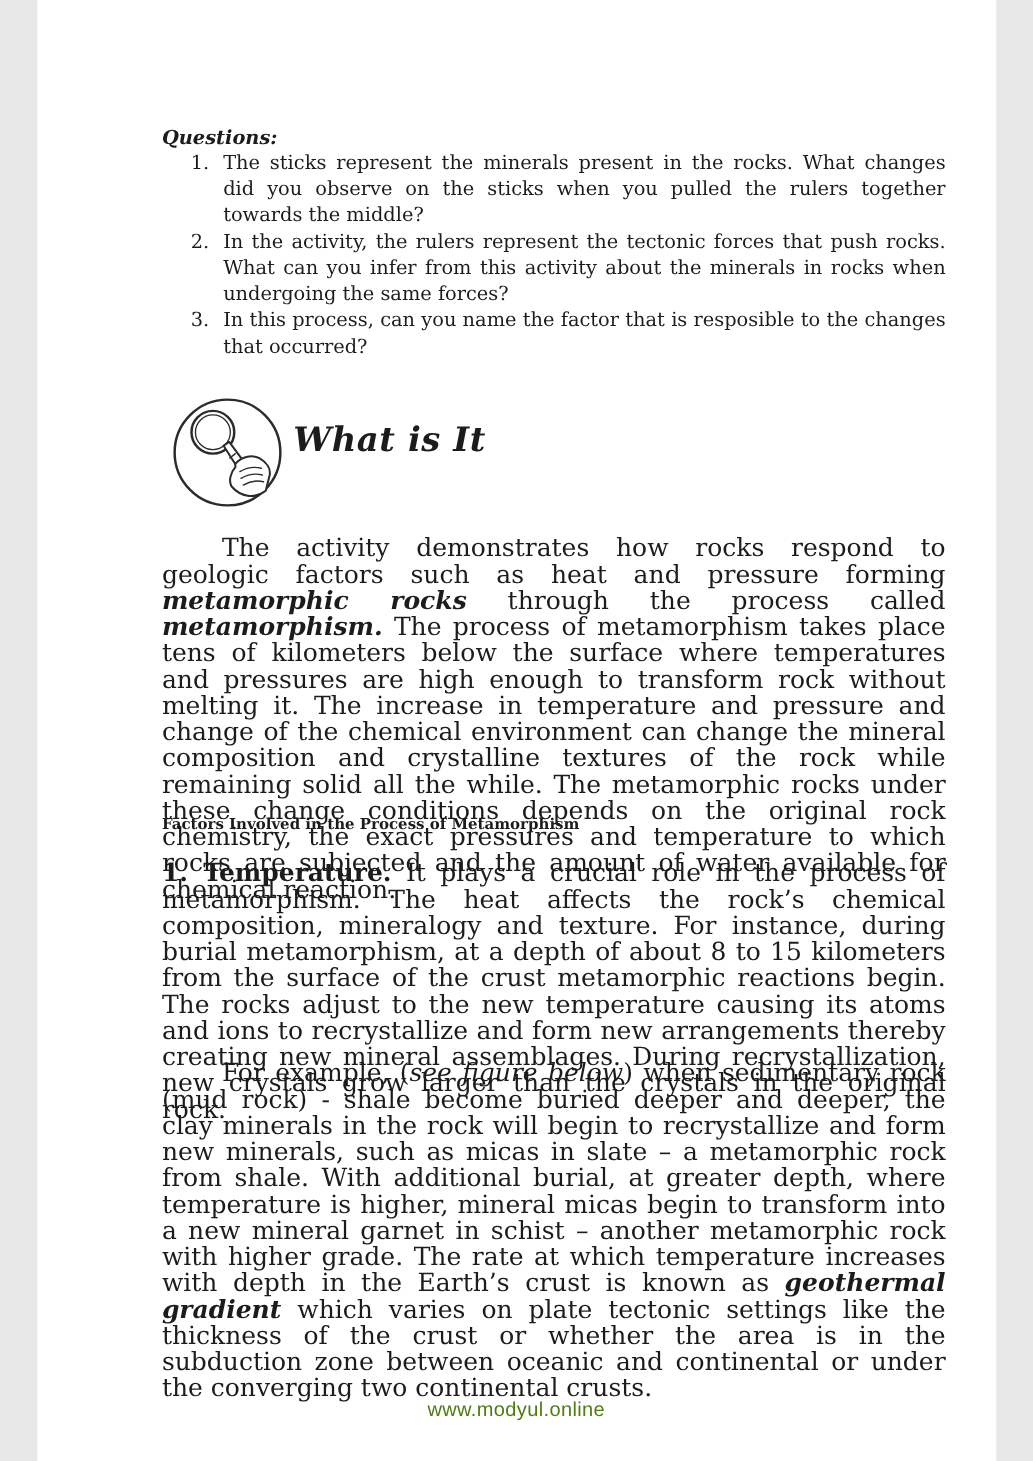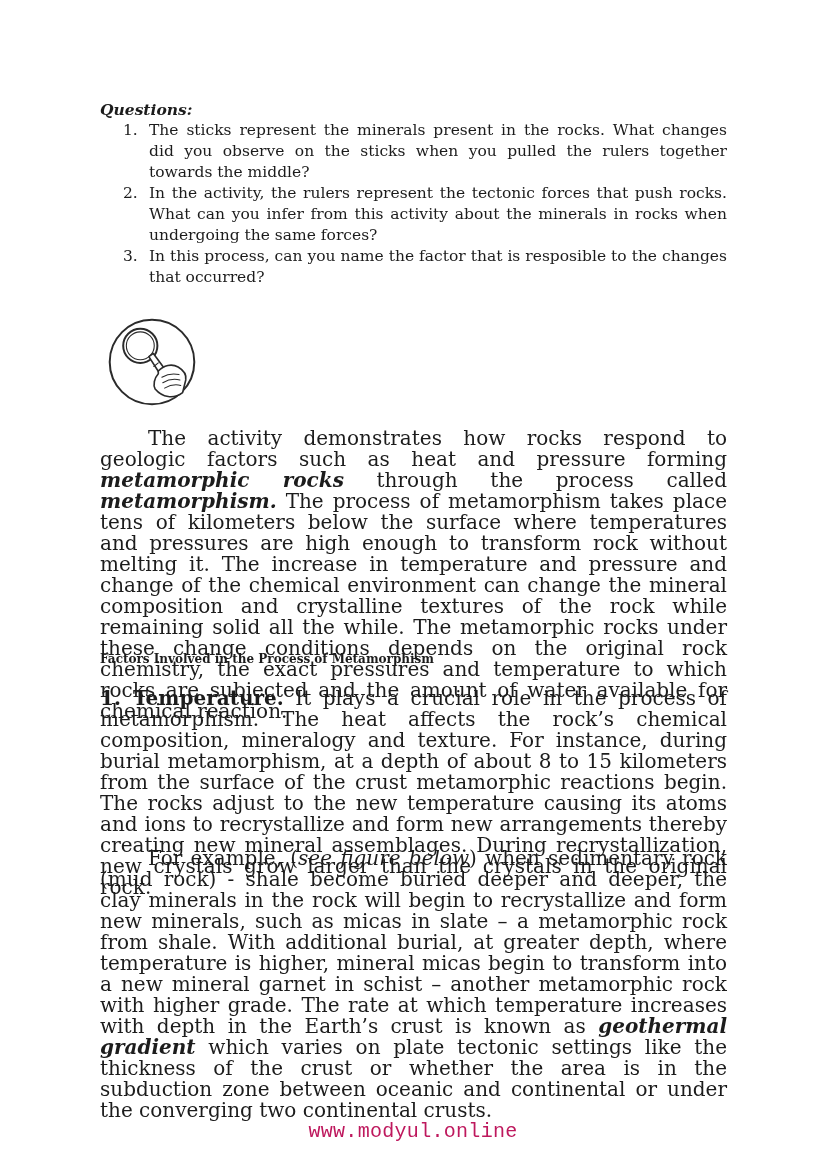--- a/index.html
+++ b/index.html
@@ -1,18 +1,18 @@
 <!DOCTYPE html>
 <html><head>
 <meta charset="utf-8">
 <style>
   html, body { margin: 0; padding: 0; background: #e8e8e8; }
   .page {
     position: relative;
-    width: 826px;
+    width: 767px;
     height: 1169px;
     margin: 0 auto;
     background: #ffffff;
     font-family: "DejaVu Serif", "Liberation Serif", serif;
     color: #1c1c1c;
     overflow: hidden;
   }
   .abs { position: absolute; }
   .content { left: 100px; width: 627px; }
 
@@ -61,23 +61,23 @@
   }
   .seg-normal { }
   .seg-bold { font-weight: bold; }
   .seg-italic { font-style: italic; }
   .seg-bold-italic { font-weight: bold; font-style: italic; }
 
   
   .footer {
     left: 0; right: 0; top: 1120px;
     text-align: center;
-    font-family: Liberation Mono, monospace;
-    font-size: 20px;
-    color: #be185d;
+    font-family: Liberation Sans, sans-serif;
+    font-size: 16px;
+    color: #4d7c0f;
     letter-spacing: 0.3px;
   }
 
   svg .stroke { fill: none; stroke: #2b2b2b; stroke-width: 2.2; stroke-linecap: round; stroke-linejoin: round; }
   svg .thin   { fill: none; stroke: #2b2b2b; stroke-width: 1.2; stroke-linecap: round; }
   svg .solid  { fill: #ffffff; stroke: #2b2b2b; stroke-width: 1.8; stroke-linejoin: round; }
 </style>
 </head>
 <body>
 
@@ -107,20 +107,21 @@
       <circle class="stroke" cx="37" cy="32" r="19"></circle>
       <circle class="thin" cx="37" cy="32" r="15.5"></circle>
       <path class="solid" d="M46.5 44 L51.5 40.5 L64 57.5 L58 62 Z"></path>
       <path class="solid" d="M57 60 C 63 53.5, 72 51.5, 79 55.5 C 85 59, 88.5 64.5, 87.5 70 L 84 84 C 74 91.5, 61.5 89.5, 53.5 80 C 51 75.5, 52.5 68, 57 63 Z"></path>
       <path class="thin" d="M61 67 C 67 63.5, 74 62.5, 80 64"></path>
       <path class="thin" d="M62 73 C 68 69.5, 75 68.5, 81 70"></path>
       <path class="thin" d="M64 79 C 70 75.5, 76 74.5, 82 76"></path>
       <path class="thin" d="M52 55 L 57 51"></path>
     </svg>
   </div>
+  <h1 class="abs section-title">What is It</h1>
 
   <p class="abs content body-par indent" style="top: 428px;"><span class="seg-normal">The activity demonstrates how rocks respond to geologic factors such as heat and pressure forming </span><span class="seg-bold-italic">metamorphic rocks</span><span class="seg-normal"> through the process called </span><span class="seg-bold-italic">metamorphism.</span><span class="seg-normal"> The process of metamorphism takes place tens of kilometers below the surface where temperatures and pressures are high enough to transform rock without melting it. The increase in temperature and pressure and change of the chemical environment can change the mineral composition and crystalline textures of the rock while remaining solid all the while. The metamorphic rocks under these change conditions depends on the original rock chemistry, the exact pressures and temperature to which rocks are subjected and the amount of water available for chemical reaction.</span></p>
 
   <h2 class="abs content sub-heading" style="top: 649px;">Factors Involved in the Process of Metamorphism</h2>
 
   <p class="abs content body-par" style="top: 688px;"><span class="seg-bold">1. Temperature.</span><span class="seg-normal"> It plays a crucial role in the process of metamorphism. The heat affects the rock’s chemical composition, mineralogy and texture. For instance, during burial metamorphism, at a depth of about 8 to 15 kilometers from the surface of the crust metamorphic reactions begin. The rocks adjust to the new temperature causing its atoms and ions to recrystallize and form new arrangements thereby creating new mineral assemblages. During recrystallization, new crystals grow larger than the crystals in the original rock.</span></p>
 
   <p class="abs content body-par indent" style="top: 848px;"><span class="seg-normal">For example, (</span><span class="seg-italic">see figure below</span><span class="seg-normal">) when sedimentary rock (mud rock) - shale become buried deeper and deeper, the clay minerals in the rock will begin to recrystallize and form new minerals, such as micas in slate – a metamorphic rock from shale. With additional burial, at greater depth, where temperature is higher, mineral micas begin to transform into a new mineral garnet in schist – another metamorphic rock with higher grade. The rate at which temperature increases with depth in the Earth’s crust is known as </span><span class="seg-bold-italic">geothermal gradient</span><span class="seg-normal"> which varies on plate tectonic settings like the thickness of the crust or whether the area is in the subduction zone between oceanic and continental or under the converging two continental crusts.</span></p>
 
   <div class="abs footer">www.modyul.online</div>

